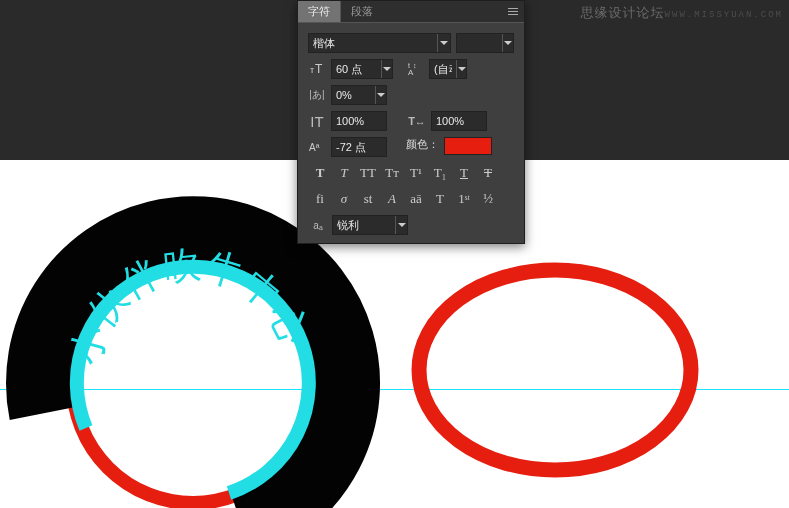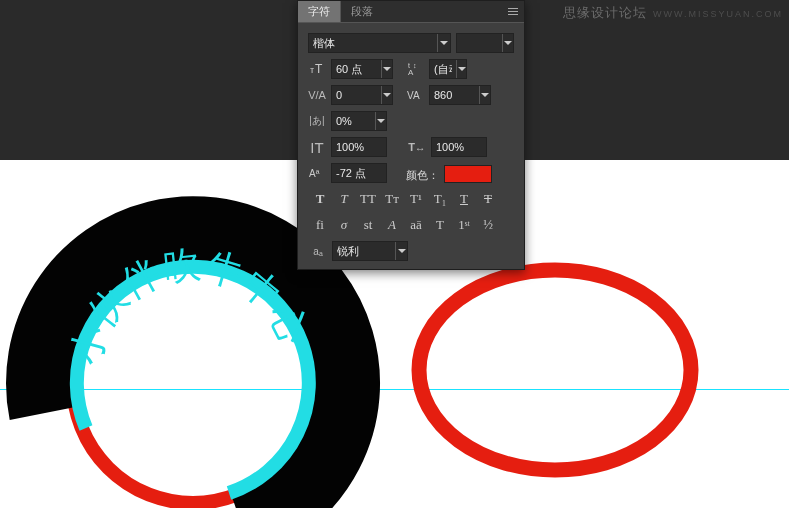--- a/index.html
+++ b/index.html
@@ -11,21 +11,21 @@
     color: #ccc;
     position: relative;
     overflow: hidden;
   }
   
   .watermark {
     position: absolute; top: 4px; right: 6px;
     color: #6b6b6b; font-size: 13px;
     letter-spacing: 1px;
   }
-  .watermark .sub { font-size: 9px; letter-spacing: 2px; color: #4d4d4d; margin-left: 6px;}
+  .watermark .sub { font-size: 9px; letter-spacing: 2px; color: #4d4d4d;  font-family: Liberation Mono, monospace;}
   
   .canvas {
     position: absolute;
     left: 0; top: 160px;
     width: 789px; height: 348px;
     background: #fff;
   }
   .canvas svg { position: absolute; left:0; top:0; }
   .guide {
     position:absolute; left:0; right:0; height:1px;
@@ -57,21 +57,21 @@
     color:#eee; background:#737373;
     border-right:1px solid #555;
   }
   .panel .menu-btn {
     margin-left:auto; width:22px; height:22px;
     display:flex; flex-direction:column; justify-content:center; align-items:center;
     gap:2px; cursor:pointer;
   }
   .panel .menu-btn span { width:10px; height:1px; background:#aaa; }
   .panel .body { padding: 10px 10px 8px; }
-  .row { display:flex; align-items:flex-end; gap:5px; margin-bottom:6px; }
+  .row { display:flex; align-items:flex-start; gap:5px; margin-bottom:6px; }
   .field {
     display:flex; align-items:center;
     background:#2b2b2b;
     border:1px solid #222;
     height:20px;
   }
   .field input {
     background:transparent; border:0; outline:0;
     color:#e8e8e8; font-size:11px;
     width:100%; padding:0 4px;
@@ -171,38 +171,20 @@
             <text x="6" y="6" font-size="7" fill="#ccc">↕</text>
             <text x="1" y="13" font-size="8" fill="#ccc">A</text>
           </svg>
         </div>
       <div class="field" style="width:38px">
         <input value="(自动)" style="">
         <div class="dd"></div>
       </div>
     </div>
 
-    <div class="row">
-      <div class="flabel">
-          <span style="font-size:11px">V/A</span>
-        </div>
-      <div class="field" style="width:62px">
-        <input value="0" style="">
-        <div class="dd"></div>
-      </div>
-      <div class="flabel" style="margin-left:8px">
-          <svg width="16" height="14">
-            <text x="0" y="11" fill="#ccc" font-size="10">VA</text>
-          </svg>
-        </div>
-      <div class="field" style="width:62px">
-        <input value="860" style="">
-        <div class="dd"></div>
-      </div>
-    </div>
 
     <div class="row">
       <div class="flabel">
           <span style="font-size:10px">|あ|</span>
         </div>
       <div class="field" style="width:56px">
         <input value="0%" style="">
         <div class="dd"></div>
       </div>
     </div>

